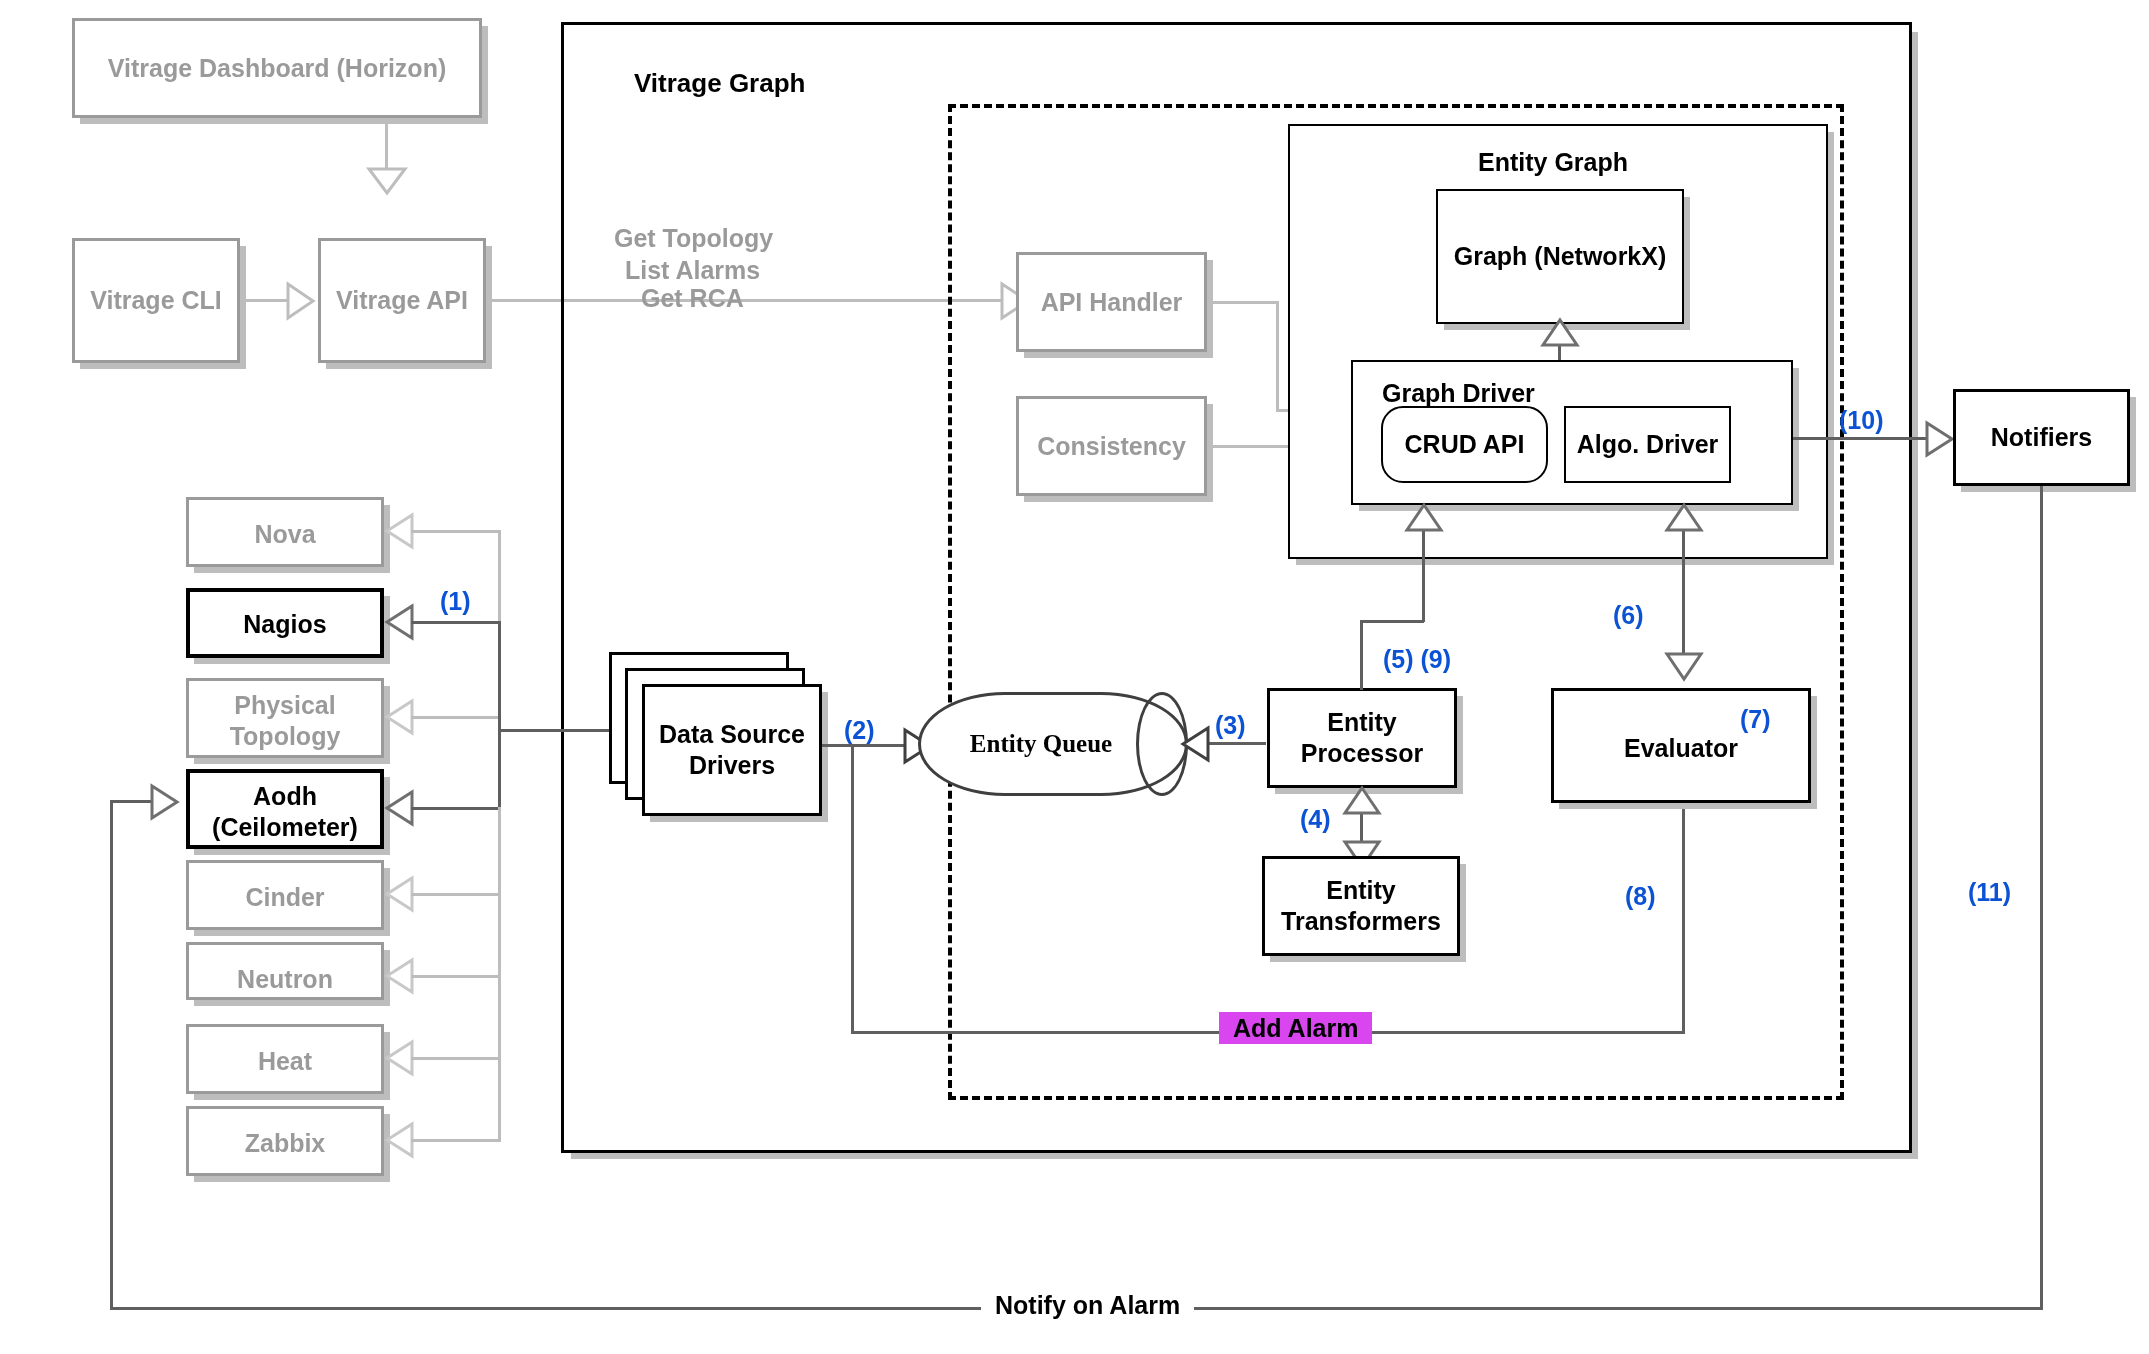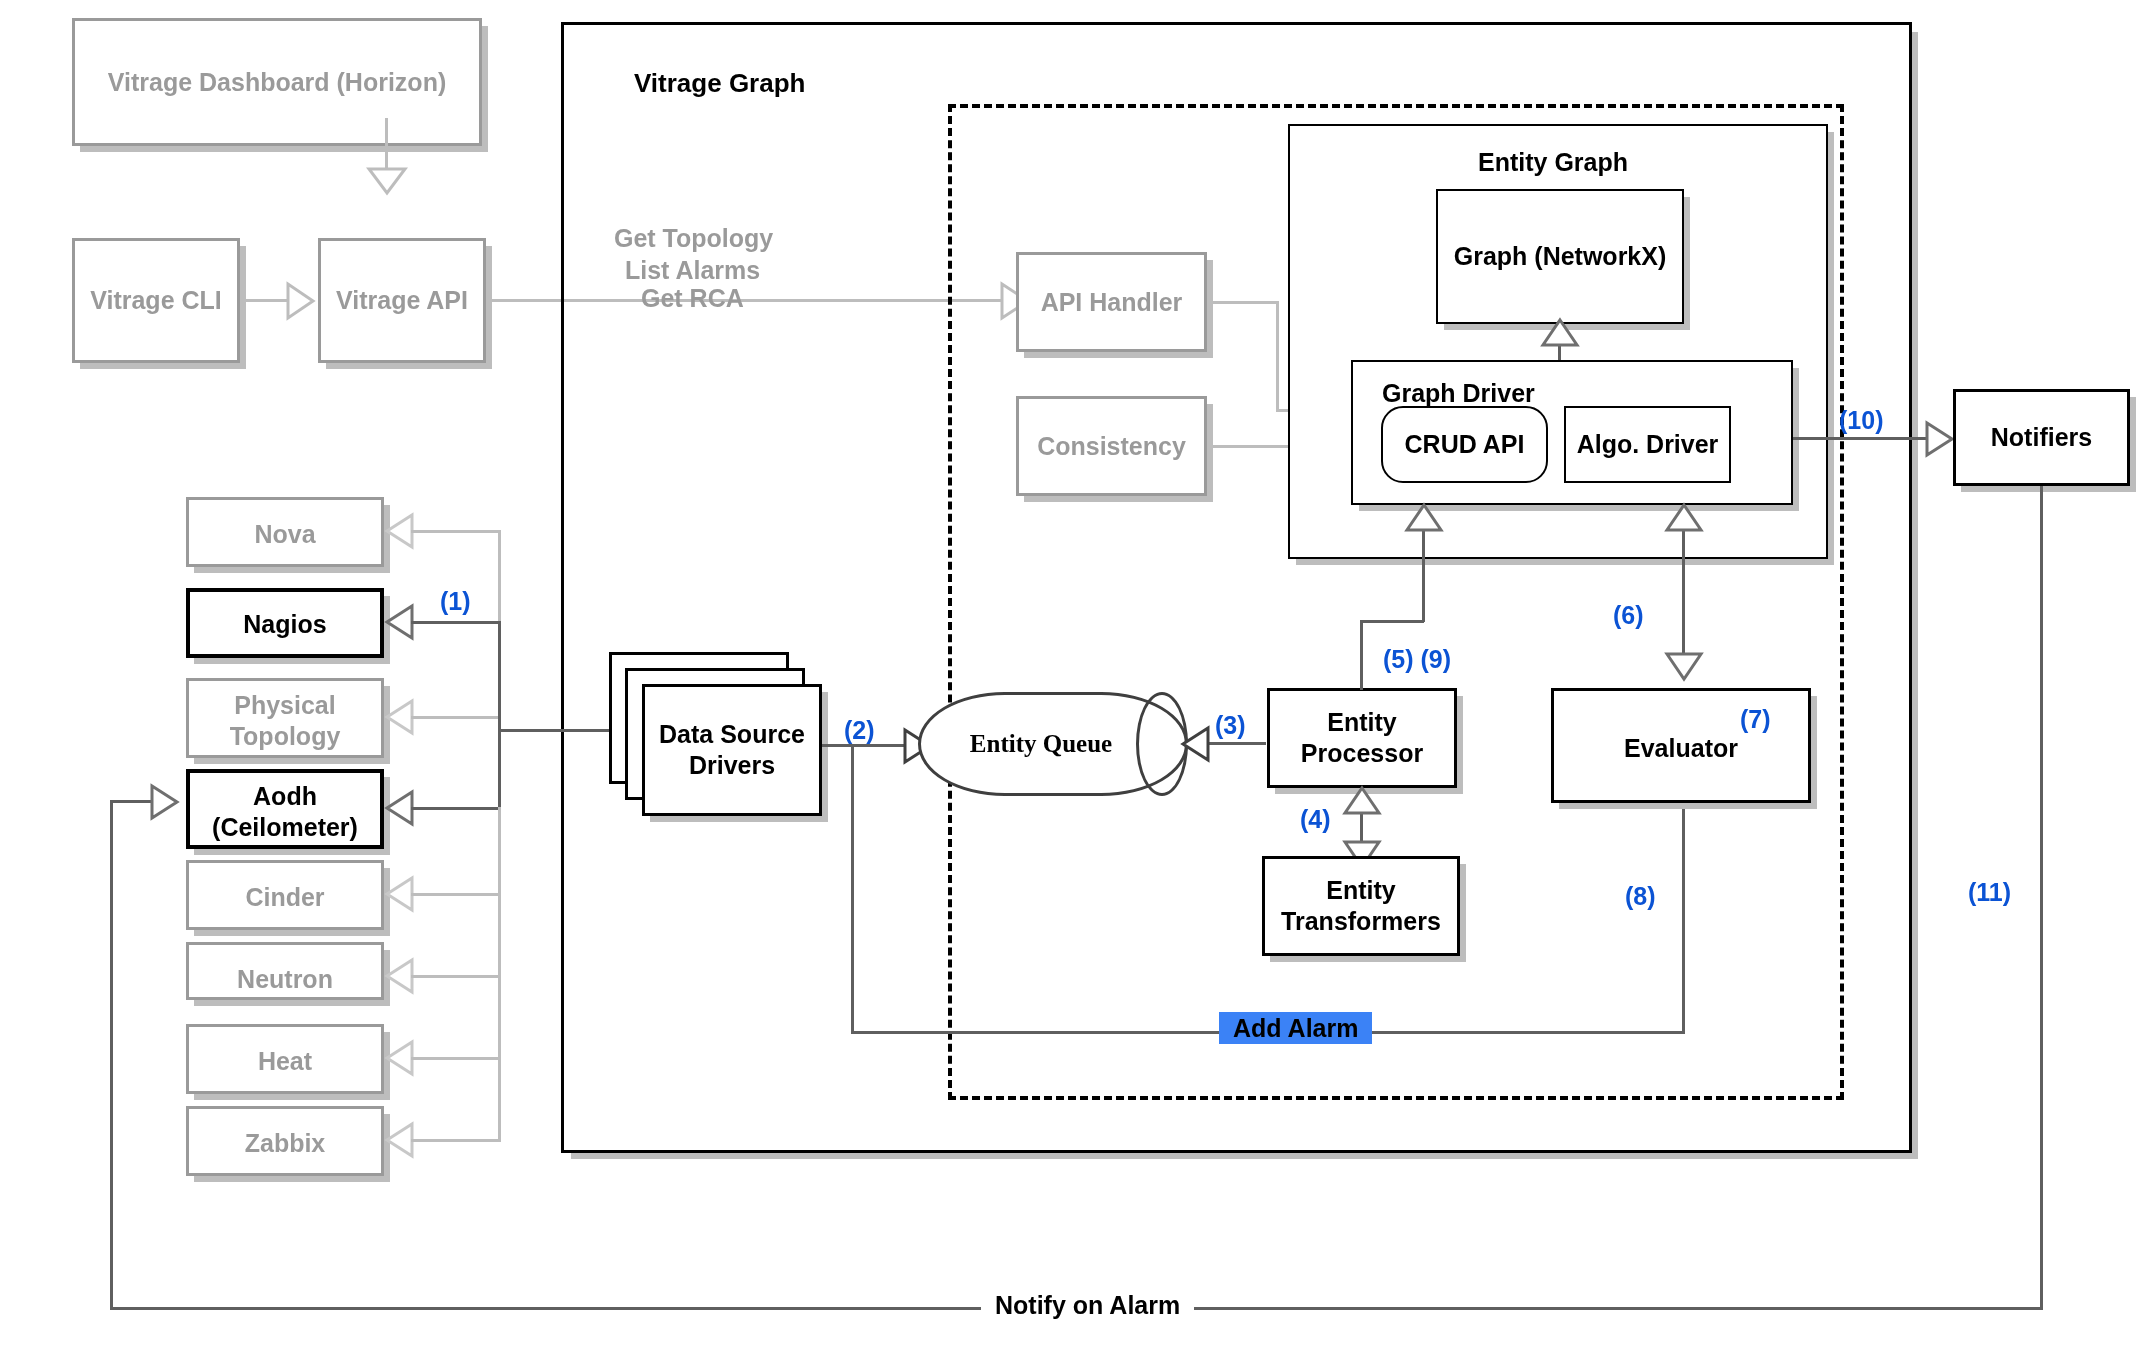--- a/index.html
+++ b/index.html
@@ -129,21 +129,21 @@
     border-radius: 50%;
     background: transparent;
     border-left-color: #3f3f3f;
   }
 </style>
 </head>
 <body>
 
 <div id="canvas">
 
-  <div class="box grey" style="left:72px; top:18px; width:410px; height:128px; font-size:25px;">
+  <div class="box grey" style="left:72px; top:18px; width:410px; height:100px; font-size:25px;">
     <span>Vitrage Dashboard (Horizon)</span>
   </div>
 
   <div class="ln light" style="left:385px; top:118px; width:3px; height:52px;"></div>
   <svg class="arrow" style="left:367px; top:167px; width:40px; height:28px;">
     <polygon points="2,2 38,2 20,26" fill="#ffffff" stroke="#bdbdbd" stroke-width="3"></polygon>
   </svg>
 
   <div class="box grey" style="left:72px; top:238px; width:168px; height:125px; font-size:25px;">
     <span>Vitrage CLI</span>
@@ -319,21 +319,21 @@
 
   <div class="ln dark" style="left:822px; top:744px; width:86px; height:3px;"></div>
   <svg class="arrow" style="left:903px; top:728px; width:30px; height:38px;">
     <polygon points="2,2 2,34 27,18" fill="#ffffff" stroke="#3f3f3f" stroke-width="3"></polygon>
   </svg>
   <div class="label blue" style="left:844px; top:714px; font-size:25px;">(2)</div>
 
   <div class="ln dark" style="left:851px; top:744px; width:3px; height:290px;"></div>
   <div class="ln dark" style="left:851px; top:1031px; width:834px; height:3px;"></div>
   <div class="ln dark" style="left:1682px; top:800px; width:3px; height:234px;"></div>
-  <div class="label black" style="left:1219px; top:1012px; font-size:25px; background:#3b82f6; padding:0 14px;">Add Alarm</div>
+  <div class="label black" style="left:1219px; top:1012px; font-size:25px; background:#d946ef; padding:0 14px;">Add Alarm</div>
   <div class="label blue" style="left:1625px; top:880px; font-size:25px;">(8)</div>
 
   <div class="queue" style="left:918px; top:692px; width:270px; height:104px; font-size:25px;">
     <span style="margin-right:24px;font-family:Liberation Serif, serif;">Entity Queue</span>
   </div>
   <div class="queue-cap" style="left:1136px; top:692px; width:52px; height:104px; border-radius:50%;"></div>
 
   <div class="ln dark" style="left:1200px; top:742px; width:66px; height:3px;"></div>
   <svg class="arrow" style="left:1180px; top:726px; width:30px; height:38px;">
     <polygon points="28,2 28,34 3,18" fill="#ffffff" stroke="#3f3f3f" stroke-width="3"></polygon>

